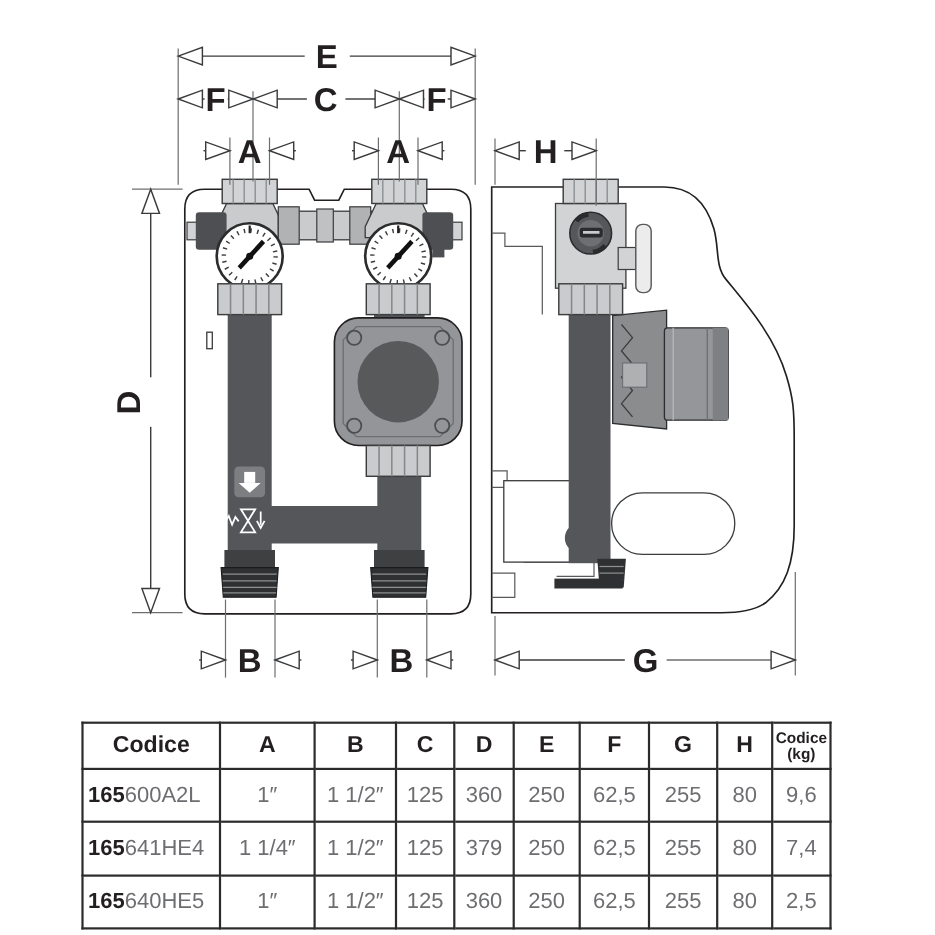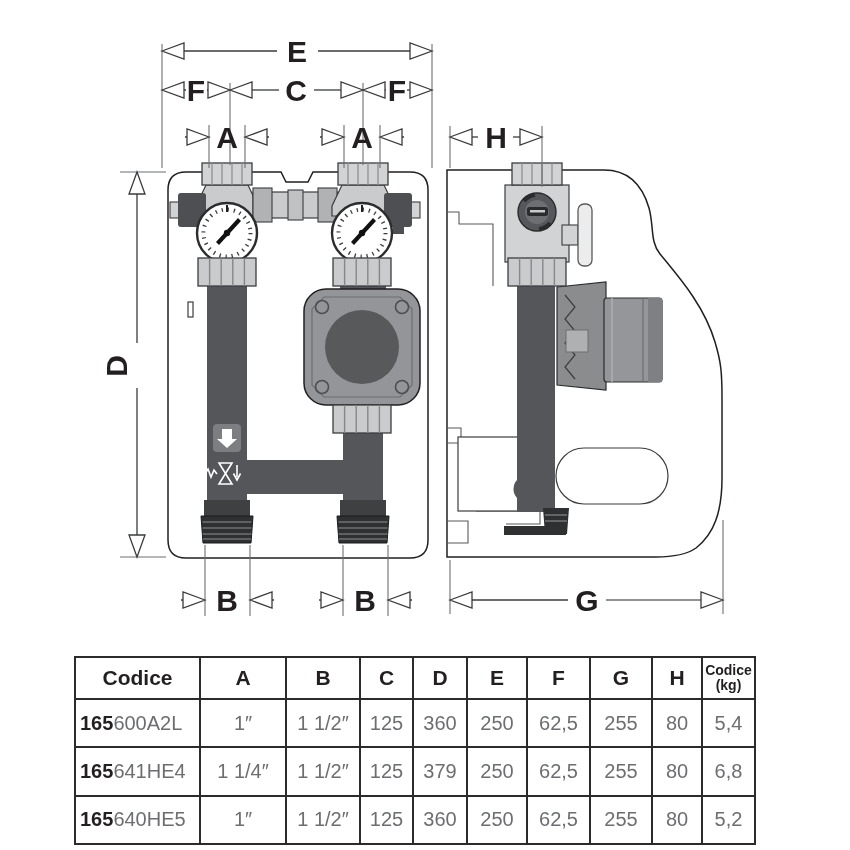--- a/index.html
+++ b/index.html
@@ -304,42 +304,42 @@
         <tr>
           <td class="codice"><b>165</b><span>600A2L</span></td>
           <td>1″</td>
           <td>1 1/2″</td>
           <td>125</td>
           <td>360</td>
           <td>250</td>
           <td>62,5</td>
           <td>255</td>
           <td>80</td>
-          <td>5,4</td>
+          <td>9,6</td>
         </tr>
         <tr>
           <td class="codice"><b>165</b><span>641HE4</span></td>
           <td>1 1/4″</td>
           <td>1 1/2″</td>
           <td>125</td>
           <td>379</td>
           <td>250</td>
           <td>62,5</td>
           <td>255</td>
           <td>80</td>
-          <td>6,8</td>
+          <td>7,4</td>
         </tr>
         <tr>
           <td class="codice"><b>165</b><span>640HE5</span></td>
           <td>1″</td>
           <td>1 1/2″</td>
           <td>125</td>
           <td>360</td>
           <td>250</td>
           <td>62,5</td>
           <td>255</td>
           <td>80</td>
-          <td>5,2</td>
+          <td>2,5</td>
         </tr>
       </tbody>
 </table>
 
 </div>
 
 </body></html>

